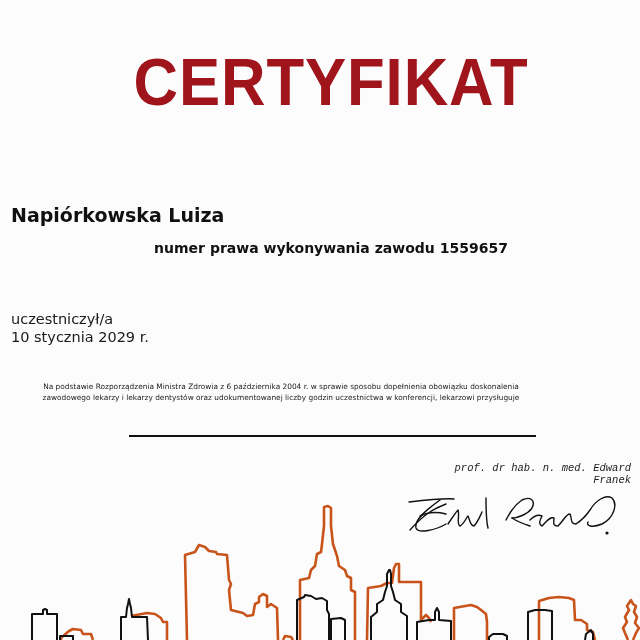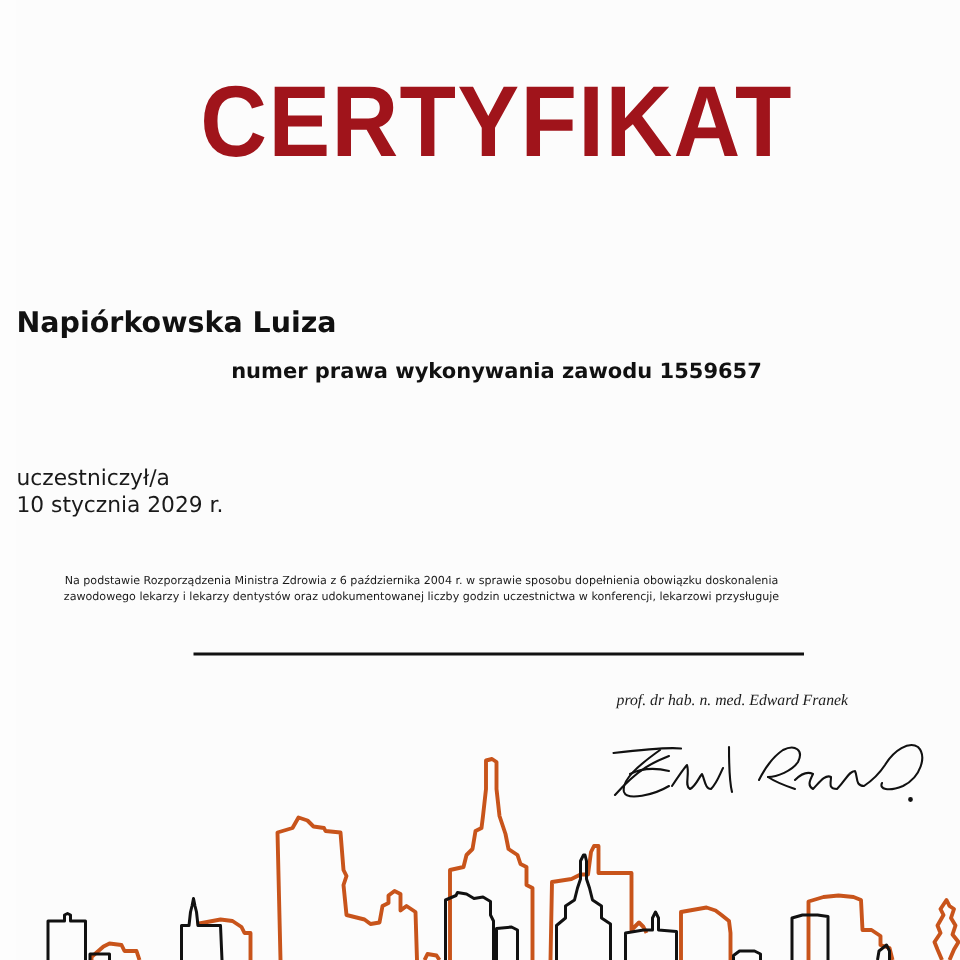--- a/index.html
+++ b/index.html
@@ -92,21 +92,22 @@
       left: 118px;
       width: 407px;
       height: 2px;
       background: #111;
     }
     .signer {
       position: absolute;
       top: 462px;
       left: 400px;
       width: 230px;
-      font-family: Liberation Serif, serif;
+      text-align: right;
+      font-family: Liberation Mono, monospace;
       font-style: italic;
       font-size: 10.5px;
       color: #1a1a1a;
       padding-right: 10px;
       box-sizing: border-box;
     }
     .signature {
       position: absolute;
       top: 490px;
       left: 395px;

